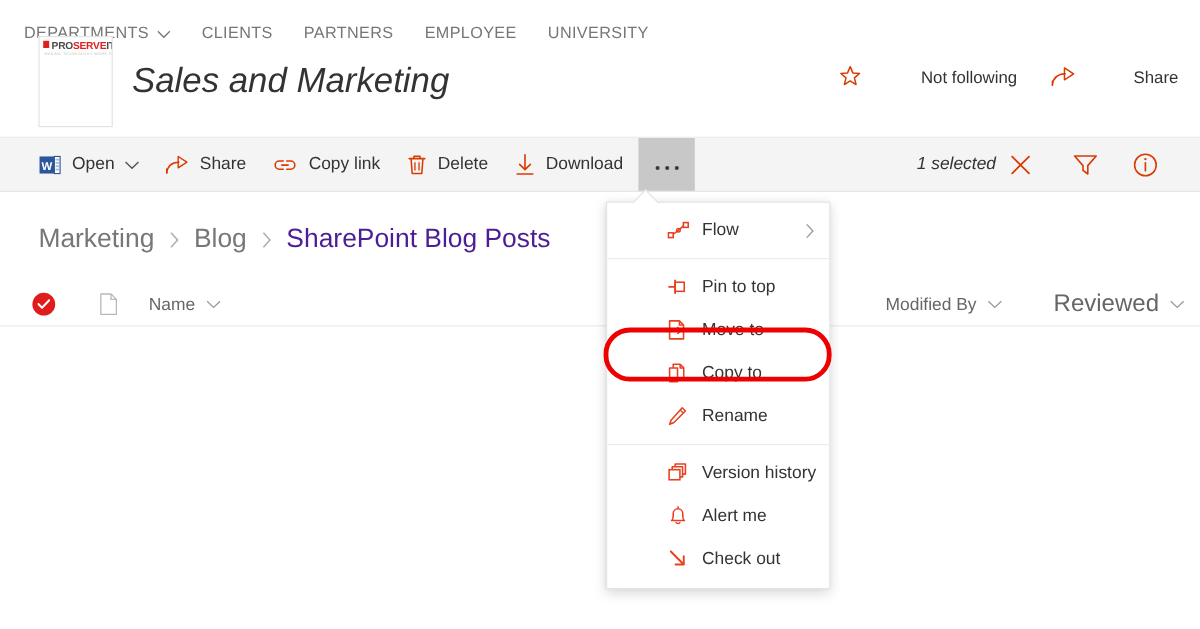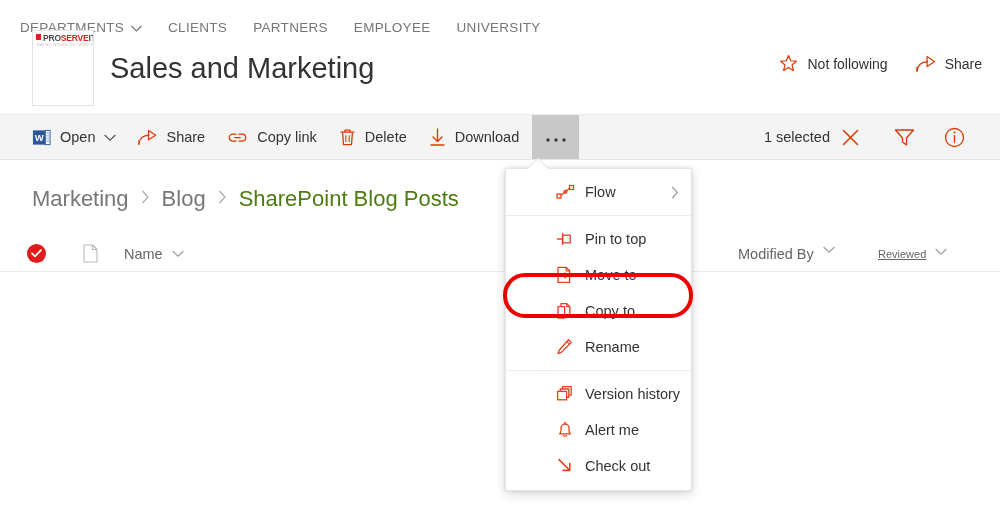--- a/index.html
+++ b/index.html
@@ -90,36 +90,38 @@
     background: #e02020;
   }
   .site-title {
     position: absolute;
     left: 110px;
     top: 26px;
     font-size: 29px;
     font-weight: 300;
     color: #333333;
     white-space: nowrap;
+    font-style: italic;
   }
   .header-actions {
     position: absolute;
     right: 18px;
     top: 28px;
     display: flex;
     align-items: center;
   }
   .header-action {
     display: flex;
     align-items: center;
     font-size: 14px;
     color: #333333;
     margin-left: 28px;
     cursor: pointer;
     white-space: nowrap;
+    gap: 40px;
   }
   .header-action .ic { margin-right: 9px; display: flex; }
 
   
   .commandbar {
     position: absolute;
     top: 114px; left: 0;
     width: 1000px;
     height: 46px;
     background: #f4f4f4;
@@ -162,43 +164,44 @@
   .cmd-right {
     margin-left: auto;
     display: flex;
     align-items: center;
     padding-right: 26px;
   }
   .selected-count {
     font-size: 14.5px;
     color: #333333;
     white-space: nowrap;
+    font-style: italic;
   }
   .cmd-right .iconbtn {
     display: flex;
     align-items: center;
     justify-content: center;
     width: 40px;
     height: 44px;
     cursor: pointer;
   }
 
   
   .breadcrumb {
     position: absolute;
     top: 186px;
     left: 32px;
     display: flex;
-    align-items: center;
+    align-items: flex-end;
     font-size: 22px;
     font-weight: 300;
     color: #777777;
   }
   .breadcrumb .crumb { cursor: pointer; white-space: nowrap; }
-  .breadcrumb .crumb.last { color: #4d7c0f; }
+  .breadcrumb .crumb.last { color: #4c1d95; }
   .breadcrumb .sep {
     margin: 0 12px;
     color: #aaaaaa;
     font-size: 17px;
     font-weight: 300;
   }
 
   
   .list {
     position: absolute;
@@ -251,29 +254,28 @@
   }
   .col-modby {
     width: 140px;
     flex: none;
     font-size: 14.5px;
     color: #333333;
   }
   .col-reviewed {
     width: 122px;
     flex: none;
-    font-size: 11px;
-    color: #333333;
-    text-decoration: underline;
+    font-size: 20px;
+    color: #333333;
   }
   .list-head .col-modby,
   .list-head .col-reviewed {
     color: #666666;
     display: flex;
-    align-items: flex-start;
+    align-items: center;
   }
   .hdr-chev { margin-left: 9px; display: flex; }
 
   .check-circle {
     width: 19px; height: 19px;
     border-radius: 50%;
     background: #e01b1b;
     display: flex;
     align-items: center;
     justify-content: center;

